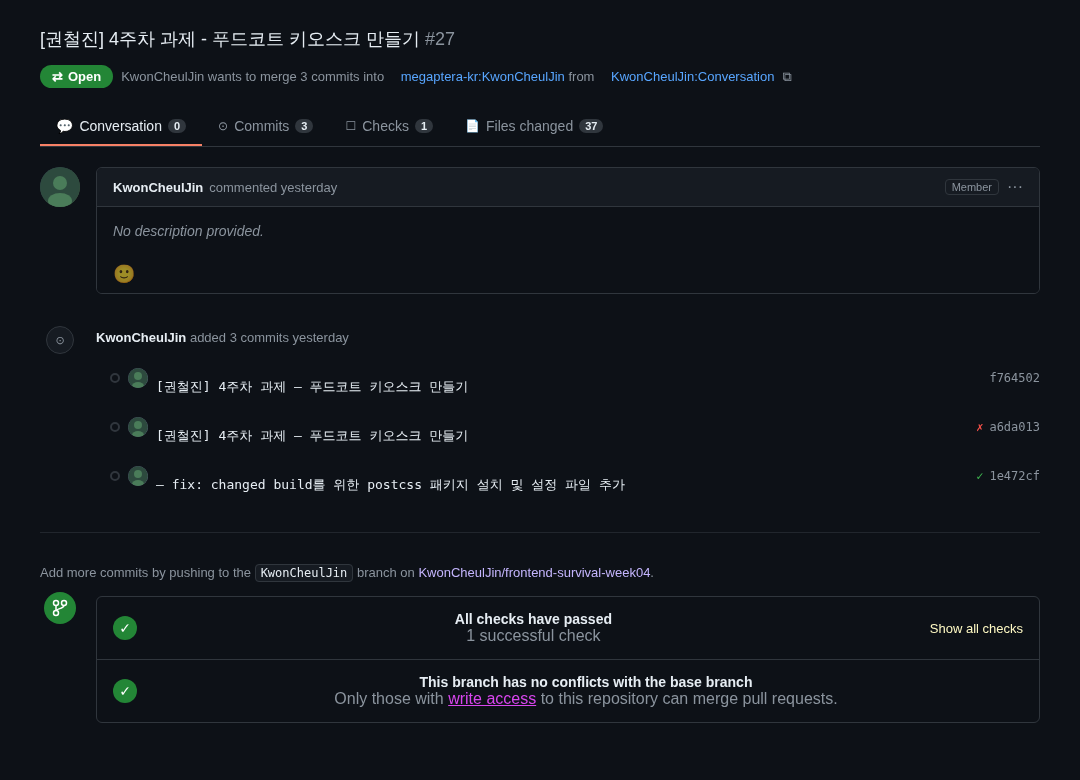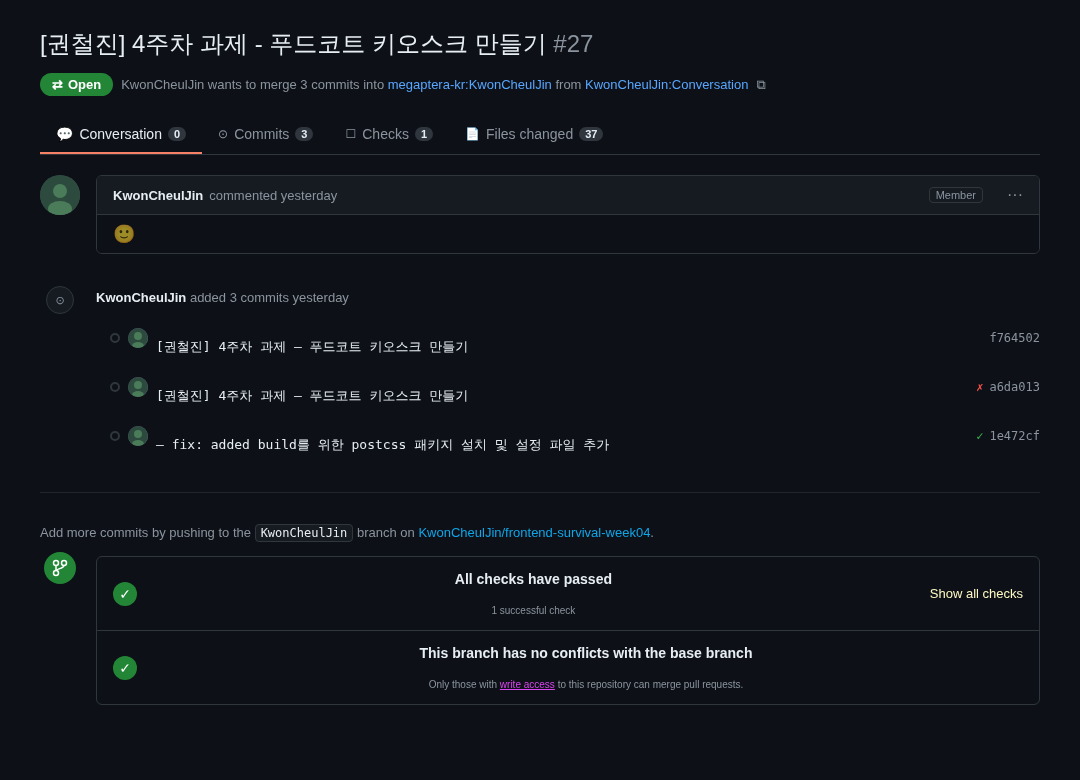--- a/index.html
+++ b/index.html
@@ -9,21 +9,21 @@
       font-family: -apple-system, BlinkMacSystemFont, "Segoe UI", Helvetica, Arial, sans-serif;
       font-size: 14px;
       min-height: 780px;
       width: 1080px;
       overflow-x: hidden;
     }
     .page-container {
       padding: 28px 40px;
     }
     .pr-title {
-      font-size: 24px;
+      font-size: 18px;
       font-weight: 400;
       color: #e6edf3;
       margin-bottom: 14px;
       line-height: 1.3;
     }
     .pr-title .pr-number {
       color: #8b949e;
     }
     .pr-meta {
       display: flex;
@@ -43,20 +43,21 @@
       align-items: center;
       gap: 5px;
     }
     .pr-meta-text {
       color: #8b949e;
       font-size: 13px;
     }
     .pr-meta-text a, .pr-meta-text .link {
       color: #58a6ff;
       text-decoration: none;
+      margin-left: 13px;
     }
     .copy-icon {
       color: #8b949e;
       cursor: pointer;
       font-size: 13px;
     }
     
     .tabs {
       display: flex;
       border-bottom: 1px solid #30363d;
@@ -113,21 +114,21 @@
       font-size: 13px;
       color: #8b949e;
     }
     .comment-header-left .username {
       color: #e6edf3;
       font-weight: 600;
     }
     .comment-header-right {
       display: flex;
       align-items: center;
-      gap: 24px;
+      gap: 8px;
     }
     .member-badge {
       border: 1px solid #30363d;
       border-radius: 4px;
       padding: 1px 6px;
       font-size: 11px;
       color: #8b949e;
     }
     .more-btn {
       color: #8b949e;
@@ -227,21 +228,21 @@
     .commit-sha .check-mark {
       color: #3fb950;
     }
     
     .info-text {
       color: #8b949e;
       font-size: 13px;
       padding: 16px 0 12px 0;
     }
     .info-text .link {
-      color: #0ea5e9;
+      color: #c4b5fd;
       text-decoration: none;
     }
     .info-text code {
       background: #161b22;
       border: 1px solid #30363d;
       border-radius: 4px;
       padding: 1px 5px;
       font-size: 12px;
       color: #e6edf3;
     }
@@ -277,23 +278,23 @@
     .check-content {
       flex: 1;
       text-align: center;
     }
     .check-title {
       font-weight: 600;
       font-size: 14px;
       color: #e6edf3;
     }
     .check-subtitle {
-      font-size: 10px;
-      color: #8b949e;
-      margin-top: 18px;
+      font-size: 16px;
+      color: #8b949e;
+      margin-top: 0;
     }
     .check-subtitle a, .check-subtitle .link {
       color: #d946ef;
     }
     .show-checks-link {
       color: #fef9c3;
       font-size: 13px;
       cursor: pointer;
       text-decoration: none;
       white-space: nowrap;
@@ -422,20 +423,23 @@
           <div class="comment-header">
             <div class="comment-header-left">
               <span class="username">KwonCheulJin</span>
               <span>commented yesterday</span>
             </div>
             <div class="comment-header-right">
               <span class="member-badge">Member</span>
               <button class="more-btn">···</button>
             </div>
           </div>
+          <div class="comment-body">
+            <span>No description provided.</span>
+          </div>
           <div class="comment-footer">
             <span class="emoji-icon">🙂</span>
           </div>
         </div>
       </div>
     </div>
 
     <div class="timeline-section" style="margin-top:16px;">
       <div class="timeline-left">
         <div class="timeline-icon" style="font-size:11px;">⊙</div>
@@ -486,21 +490,21 @@
           <div class="commit-row">
             <div style="display:flex;align-items:center;gap:8px;flex:1;">
               <div class="commit-dot"></div>
               <div class="commit-avatar">
                 <svg width="20" height="20" viewBox="0 0 20 20">
                   <circle cx="10" cy="10" r="10" fill="#2d4a3e"></circle>
                   <circle cx="10" cy="8" r="4" fill="#4a7c59"></circle>
                   <ellipse cx="10" cy="18" rx="6" ry="4" fill="#4a7c59"></ellipse>
                 </svg>
               </div>
-              <span class="commit-message">–  fix:  added  build를  위한  postcss  패키지  설치  및  설정  파일  추가</span>
+              <span class="commit-message">–  fix:  changed  build를  위한  postcss  패키지  설치  및  설정  파일  추가</span>
             </div>
             <div class="commit-sha">
               <span class="check-mark">✓</span>
               <span>1e472cf</span>
             </div>
           </div>
         </div>
       </div>
     </div>
 

